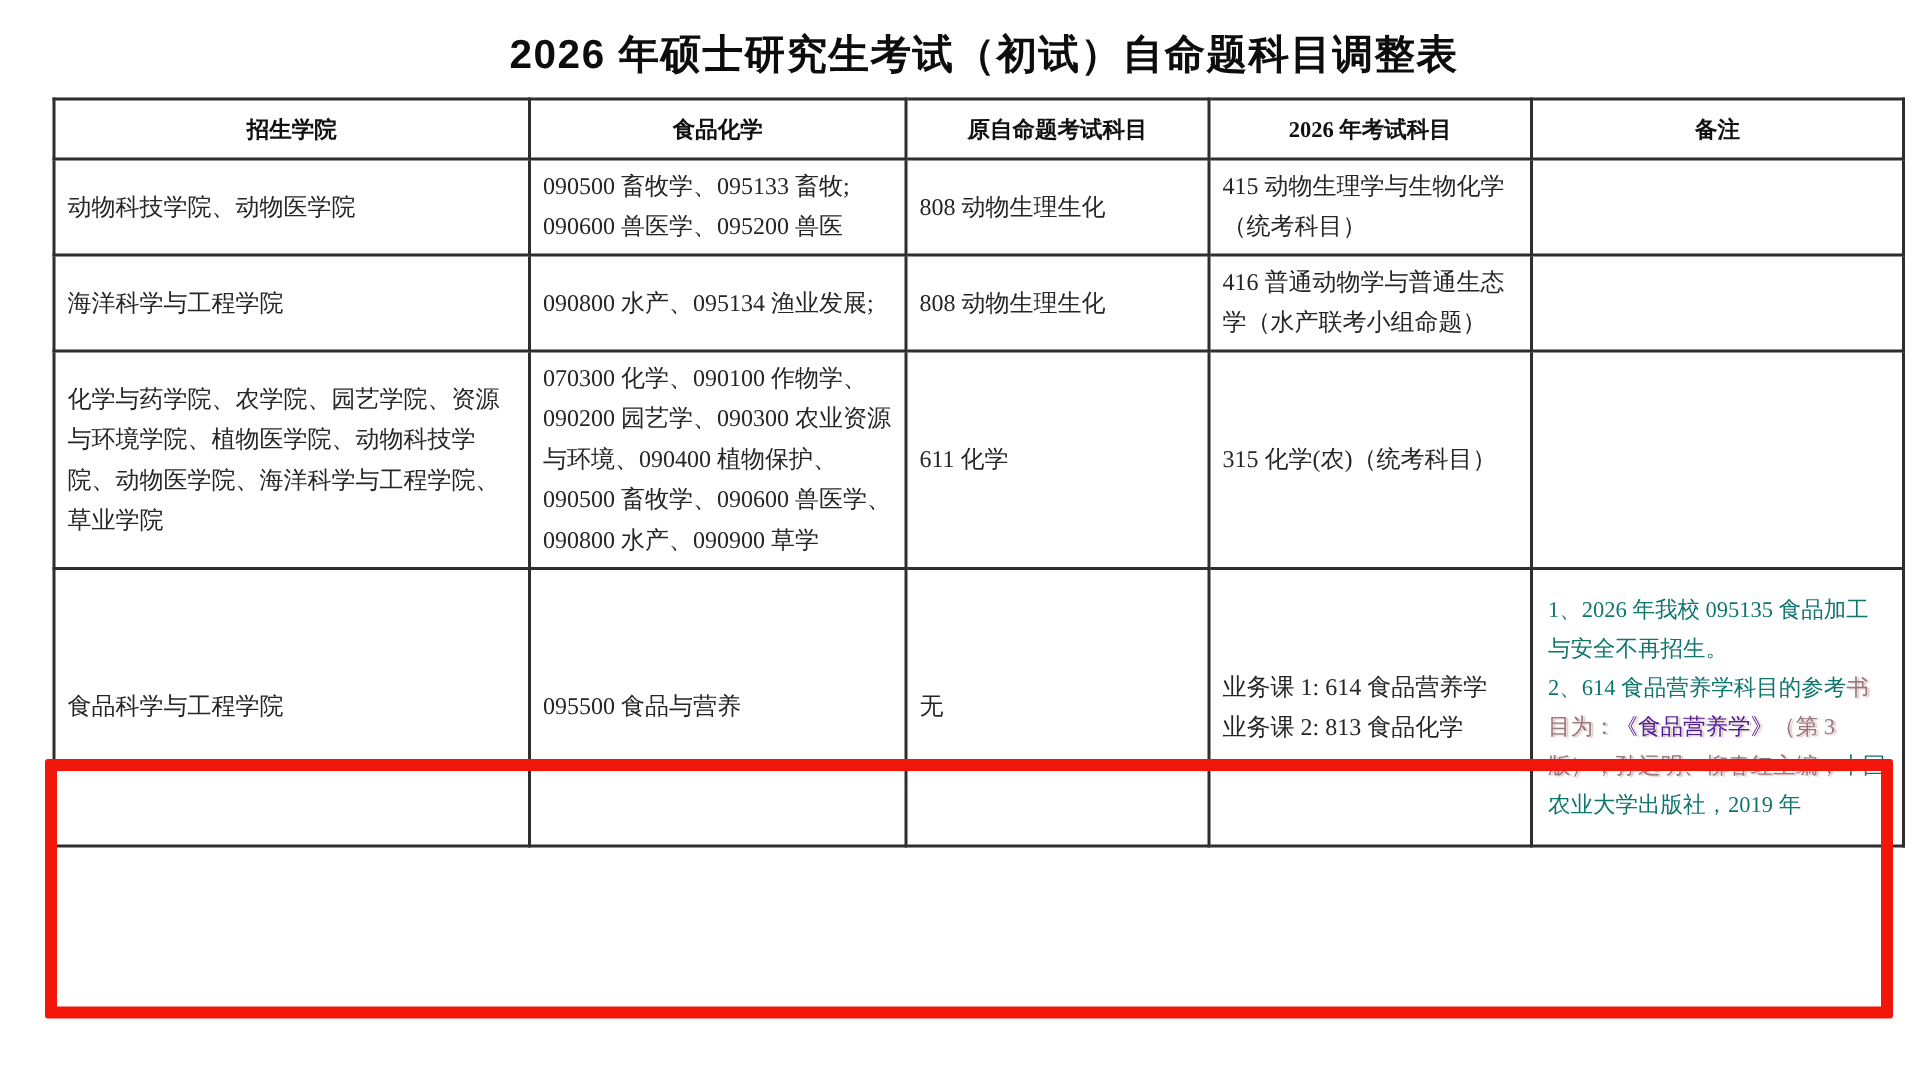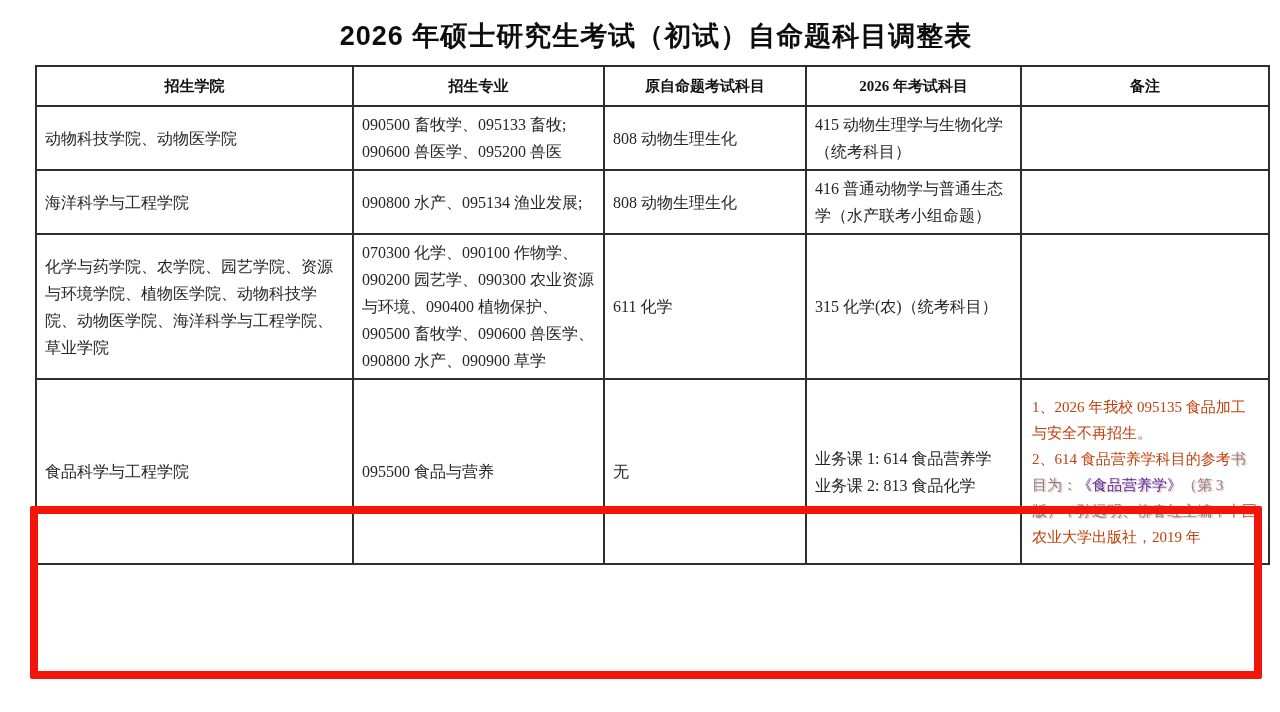--- a/index.html
+++ b/index.html
@@ -49,21 +49,21 @@
     vertical-align: middle;
     padding: 4px 8px;
   }
   td.remark-cell {
     font-size: 15px;
     line-height: 26px;
     padding: 4px 8px 4px 10px;
   }
   .preline { white-space: pre-line; }
   .remark-para { margin: 0; }
-  .seg-n  { color: #c2410c; }
+  .seg-n  { color: #0f766e; }
   .seg-g  {
     color: #95797d;
     filter: blur(0.5px);
     text-shadow: 1.5px 1px 1px rgba(160, 70, 70, 0.35);
   }
   .seg-gd {
     color: #4c1d95;
     filter: blur(0.45px);
     text-shadow: 1.5px 1px 1px rgba(150, 60, 60, 0.35);
     margin-top: 37px;
@@ -87,21 +87,21 @@
   <colgroup>
     <col style="width:317px">
     <col style="width:251px">
     <col style="width:202px">
     <col style="width:215px">
     <col style="width:248px">
   </colgroup>
   <thead>
     <tr style="height:40px" id="thead-row">
         <th>招生学院</th>
-        <th>招生专业</th>
+        <th>食品化学</th>
         <th>原自命题考试科目</th>
         <th>2026 年考试科目</th>
         <th>备注</th>
       </tr>
   </thead>
   <tbody id="tbody-rows">
       <tr style="height: 52px;">
         <td><span class="preline">动物科技学院、动物医学院</span></td>
         <td><span class="preline">090500 畜牧学、095133 畜牧; 090600 兽医学、095200 兽医</span></td>
         <td><span class="preline">808 动物生理生化</span></td>

